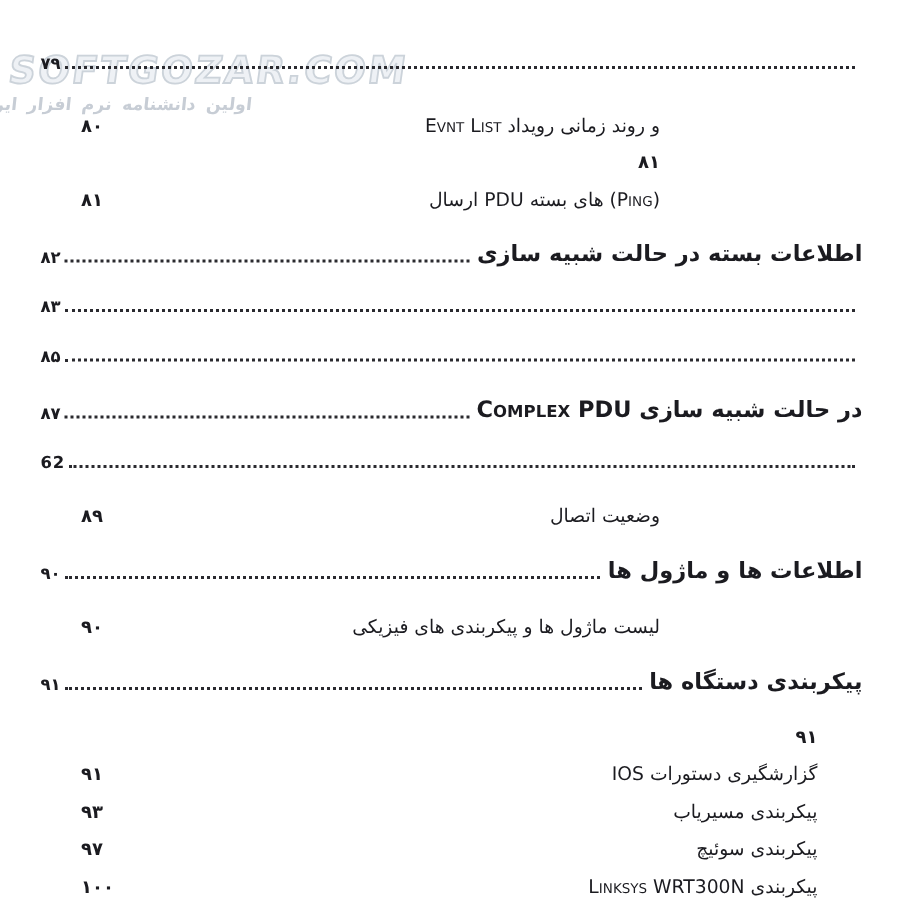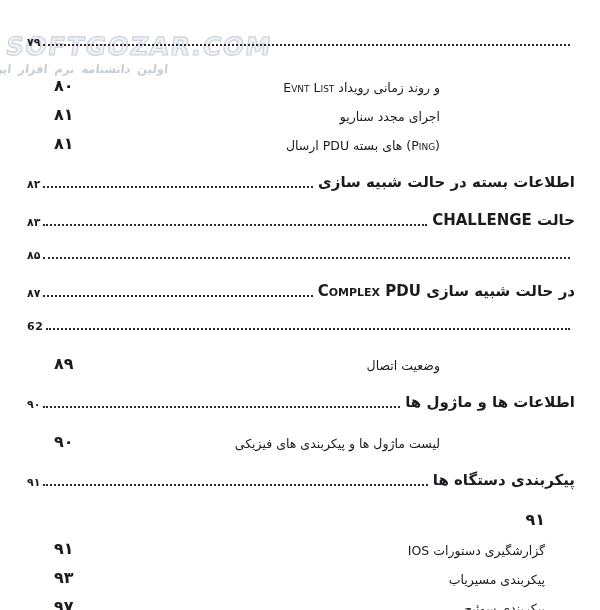--- a/index.html
+++ b/index.html
@@ -42,21 +42,21 @@
   .row.main .num{font-size:11px;font-weight:700;letter-spacing:.5px;}
 
   .row.sub{
     margin-top:10px;font-size:12.5px;font-weight:400;
     padding-right:135px;padding-left:27px;
     justify-content:space-between;
   }
   .row.sub.after-main{margin-top:21px;}
   .row.sub.first{margin-top:27px;}
   .row.sub.wide{padding-right:30px;}
-  .row.sub .num{font-size:16px;font-weight:700;letter-spacing:.5px;}
+  .row.sub .num{font-size:12px;font-weight:700;letter-spacing:.5px;}
   .row.sub.ltr .txt{direction:ltr;}
 </style>
 </head>
 <body>
 
 <div class="page">
 
   <div class="wm">
     <div class="wm-logo">SOFTGOZAR.COM</div>
     <div class="wm-tag">اولین دانشنامه نرم افزار ایران</div>
@@ -65,34 +65,32 @@
   <div class="toc" id="toc">
       <div class="row main">
         <span class="lead"></span>
         <span class="num">۷۹</span>
       </div>
       <div class="row sub after-main first">
         <span class="txt">و روند زمانی رویداد Evnt List</span>
         <span class="num">۸۰</span>
       </div>
       <div class="row sub">
-        <span class="txt">اجرای مجدد سناریو</span>
         <span class="num">۸۱</span>
       </div>
       <div class="row sub ltr">
         <span class="txt">ارسال PDU های بسته (Ping)</span>
         <span class="num">۸۱</span>
       </div>
       <div class="row main">
         <span class="txt">اطلاعات بسته در حالت شبیه سازی</span>
         <span class="lead"></span>
         <span class="num">۸۲</span>
       </div>
       <div class="row main">
-        <span class="txt">حالت CHALLENGE</span>
         <span class="lead"></span>
         <span class="num">۸۳</span>
       </div>
       <div class="row main">
         <span class="lead"></span>
         <span class="num">۸۵</span>
       </div>
       <div class="row main">
         <span class="txt">در حالت شبیه سازی Complex PDU</span>
         <span class="lead"></span>

